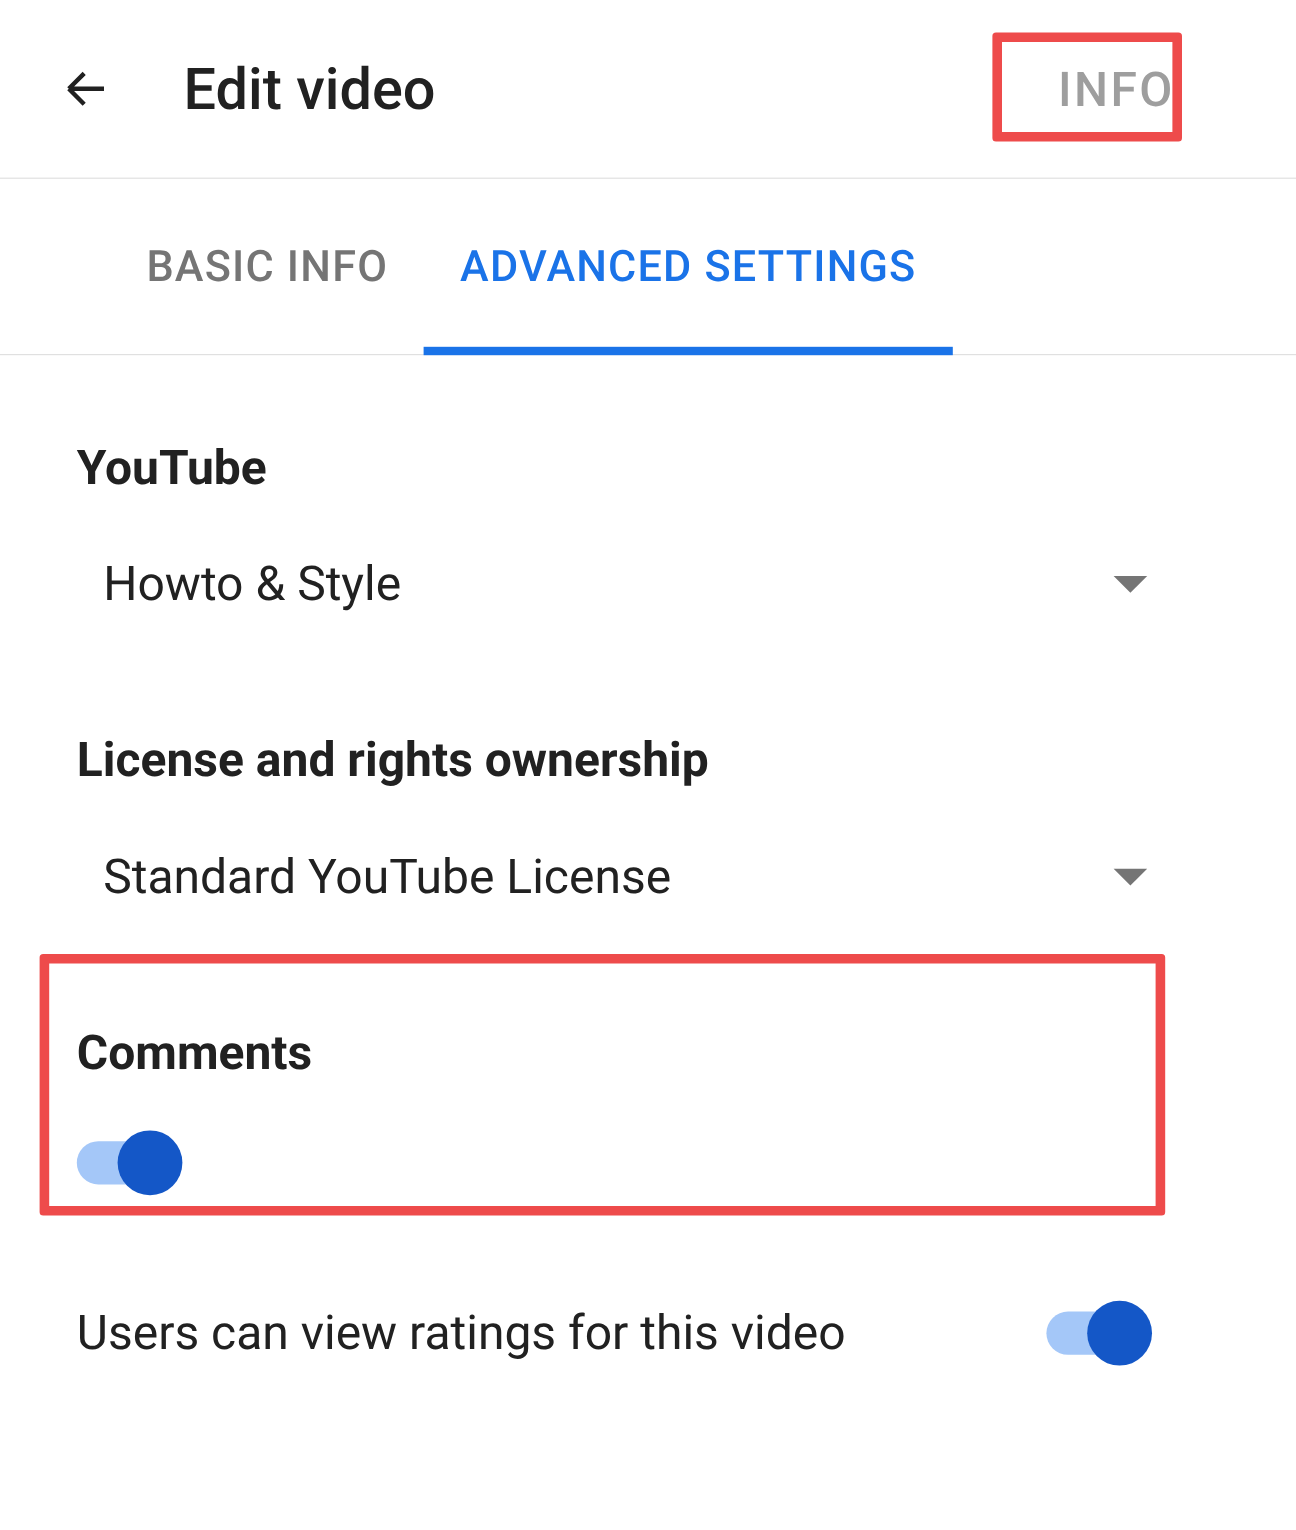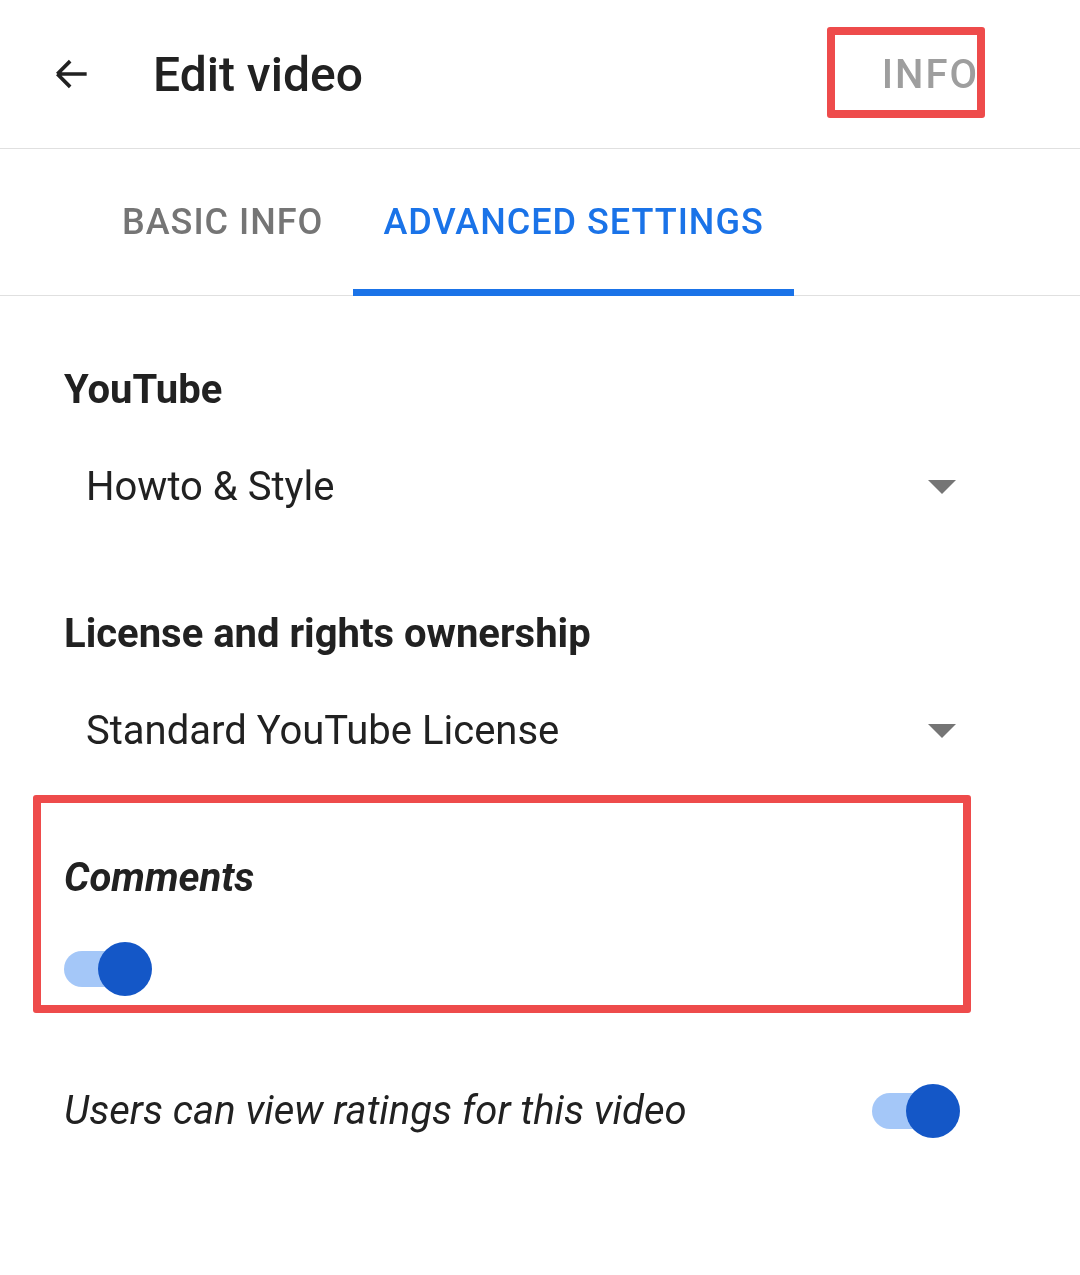--- a/index.html
+++ b/index.html
@@ -193,21 +193,21 @@
   </div>
 
   <div class="section">
     <div class="section-label">License and rights ownership</div>
     <div class="select-row">
       <span class="select-value">Standard YouTube License</span>
       <span class="chevron-down"></span>
     </div>
   </div>
 
-  <div class="section" style="margin-bottom:92px;font-style:italic;">
+  <div class="section" style="margin-bottom:92px;">
     <div class="section-label">Comments</div>
     <div class="toggle-row">
       <div class="toggle-switch">
         <div class="toggle-track"></div>
         <div class="toggle-thumb"></div>
       </div>
     </div>
     <div class="toggle-row">
       <span class="toggle-label">Users can view ratings for this video</span>
       <div class="toggle-switch">

